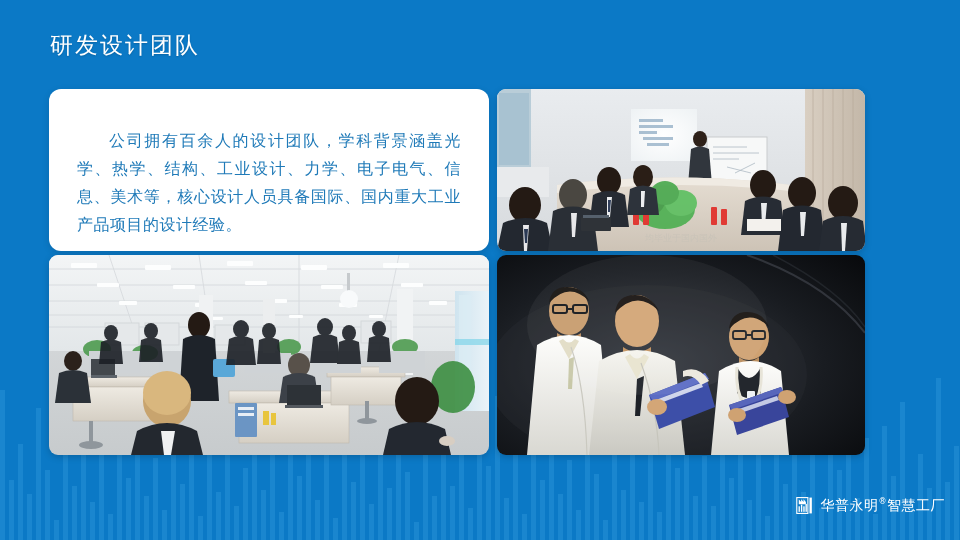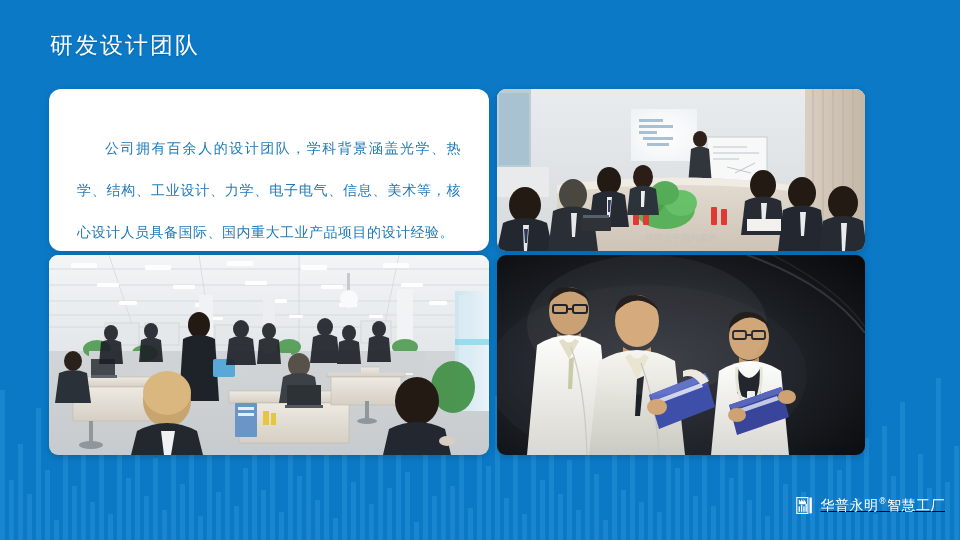--- a/index.html
+++ b/index.html
@@ -28,39 +28,39 @@
   }
 
   
   #text-card {
     position:absolute; left:49px; top:89px; width:440px; height:162px;
     background:#ffffff; border-radius:12px; z-index:4;
     box-shadow:0 2px 7px rgba(0,0,0,.13);
     padding:38px 28px 0 28px;
   }
   #text-card .para {
-    color:#1f7ab8; font-size:14px; line-height:42px; letter-spacing:.5px;
+    color:#1f7ab8; font-size:16px; line-height:28px; letter-spacing:.5px;
     text-indent:2em; text-align:justify;
   }
 
   
   .photo {
     position:absolute; z-index:4; border-radius:9px; overflow:hidden;
     box-shadow:0 2px 7px rgba(0,0,0,.18);
   }
   .photo svg { display:block; width:100%; height:100%; }
 
   #photo-meeting      { left:497px; top:89px;  width:368px; height:162px; }
   #photo-office       { left:49px;  top:255px; width:440px; height:200px; }
   #photo-engineers    { left:497px; top:255px; width:368px; height:200px; }
 
   
   #logo {
     position:absolute; right:15px; bottom:25px; z-index:6;
-    display:flex; align-items:center; gap:6px;text-decoration:underline;
+    display:flex; align-items:center; gap:6px;
   }
   #logo-mark { width:19px; height:19px; flex:0 0 auto; }
   #logo-text { color:#ffffff; font-size:14px; letter-spacing:.5px; white-space:nowrap; }
   #logo-text .reg { font-size:8px; vertical-align:super; }
   #logo-text .light { font-weight:300; }
 </style>
 </head>
 <body>
 
 <div id="bar-pattern">

